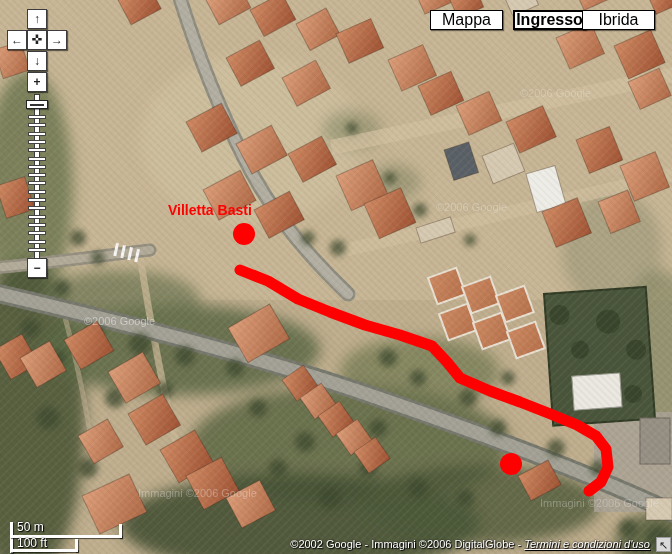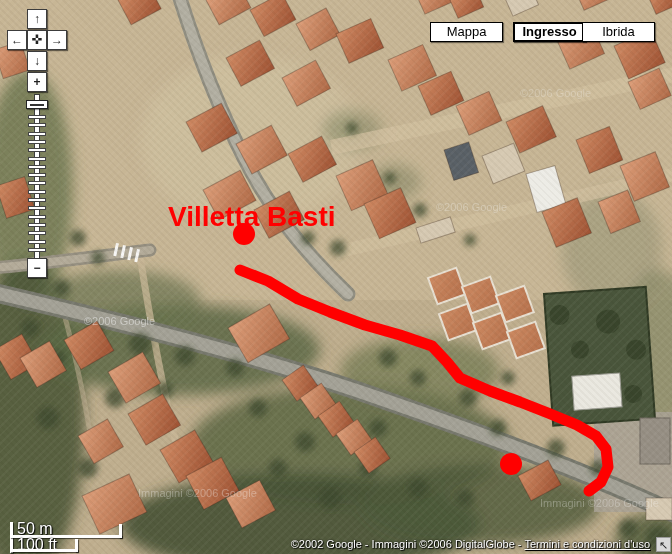--- a/index.html
+++ b/index.html
@@ -8,50 +8,50 @@
     position:relative;width:672px;height:554px;overflow:hidden;
     font-family:"Liberation Sans",sans-serif;
     box-shadow:inset 1px 1px 0 rgba(110,110,110,.9);
     background:#bfae8e;
   }
   .layer{position:absolute;left:0;top:0;width:672px;height:554px;}
   .grain{pointer-events:none;
     background-image:repeating-linear-gradient(45deg,rgba(40,30,10,.04) 0 2px,transparent 2px 5px),
                      repeating-linear-gradient(-45deg,rgba(255,255,240,.04) 0 2px,transparent 2px 6px);}
   
-  .map-label{position:absolute;color:#ff0000;font-weight:bold;font-size:28px;
+  .map-label{position:absolute;color:#ff0000;font-weight:bold;font-size:14px;
     white-space:nowrap;line-height:1;letter-spacing:0px;}
   
   .wm{position:absolute;color:#fff;font-size:11px;white-space:nowrap;line-height:1;
     text-shadow:0 0 1px rgba(90,90,90,.4);}
   
-  .mt-btn{position:absolute;top:22px;width:73px;height:20px;background:#fff;
+  .mt-btn{position:absolute;top:10px;width:73px;height:20px;background:#fff;
     border:1px solid #000;box-shadow:1px 1px 1px rgba(0,0,0,.45);
-    font-size:13px;line-height:18px;text-align:center;color:#000;cursor:pointer;}
+    font-size:16px;line-height:18px;text-align:center;color:#000;cursor:pointer;}
   .mt-btn.selected{font-weight:bold;box-shadow:1px 1px 1px rgba(0,0,0,.6),inset 0 0 0 1px #000;}
   
   .nav-btn{position:absolute;width:20px;height:20px;background:#fff;border:1px solid #3c3c3c;
     box-shadow:1px 1px 1px rgba(0,0,0,.5);color:#222;font-size:12px;line-height:18px;
     text-align:center;cursor:pointer;padding:0;}
   .nav-btn .g{display:inline-block;}
   
   .zoom-rail{position:absolute;left:34px;top:94px;width:6px;height:166px;background:#fff;
     border:1px solid #3c3c3c;}
   .zoom-tick{position:absolute;left:28px;width:18px;height:4px;background:#fff;border:1px solid #444;}
   .zoom-handle{position:absolute;left:26px;top:100px;width:22px;height:9px;background:#fff;
     border:1px solid #222;box-shadow:1px 1px 1px rgba(0,0,0,.4);cursor:pointer;}
   .zoom-handle::after{content:"";position:absolute;left:3px;right:3px;top:3px;height:2px;background:#333;}
   
-  .scale{position:absolute;left:10px;top:519px;width:120px;height:35px;color:#fff;font-size:16px;}
+  .scale{position:absolute;left:10px;top:519px;width:120px;height:35px;color:#fff;font-size:12px;}
   .scale .t{position:absolute;text-shadow:1px 1px 1px #000,0 0 2px #000;line-height:1;}
   .scale .bar{position:absolute;background:#fff;box-shadow:1px 1px 1px rgba(0,0,0,.6);}
   
   .attrib{position:absolute;right:22px;bottom:3px;color:#fff;font-size:11px;white-space:nowrap;
     text-shadow:1px 1px 1px #000,0 0 2px #000;line-height:1.2;}
-  .attrib a{color:#fff;text-decoration:underline;cursor:pointer;}
+  .attrib a{color:#fff;text-decoration:underline;cursor:pointer;font-style:italic;}
   .cursor-box{position:absolute;right:1px;bottom:2px;width:15px;height:15px;background:#d9d9d9;
     border:1px solid #9a9a9a;color:#222;font-size:11px;line-height:14px;text-align:center;}
 </style>
 </head>
 <body>
 
 <div class="frame">
 
   <svg class="layer" width="672" height="554" viewBox="0 0 672 554">
     <defs>

